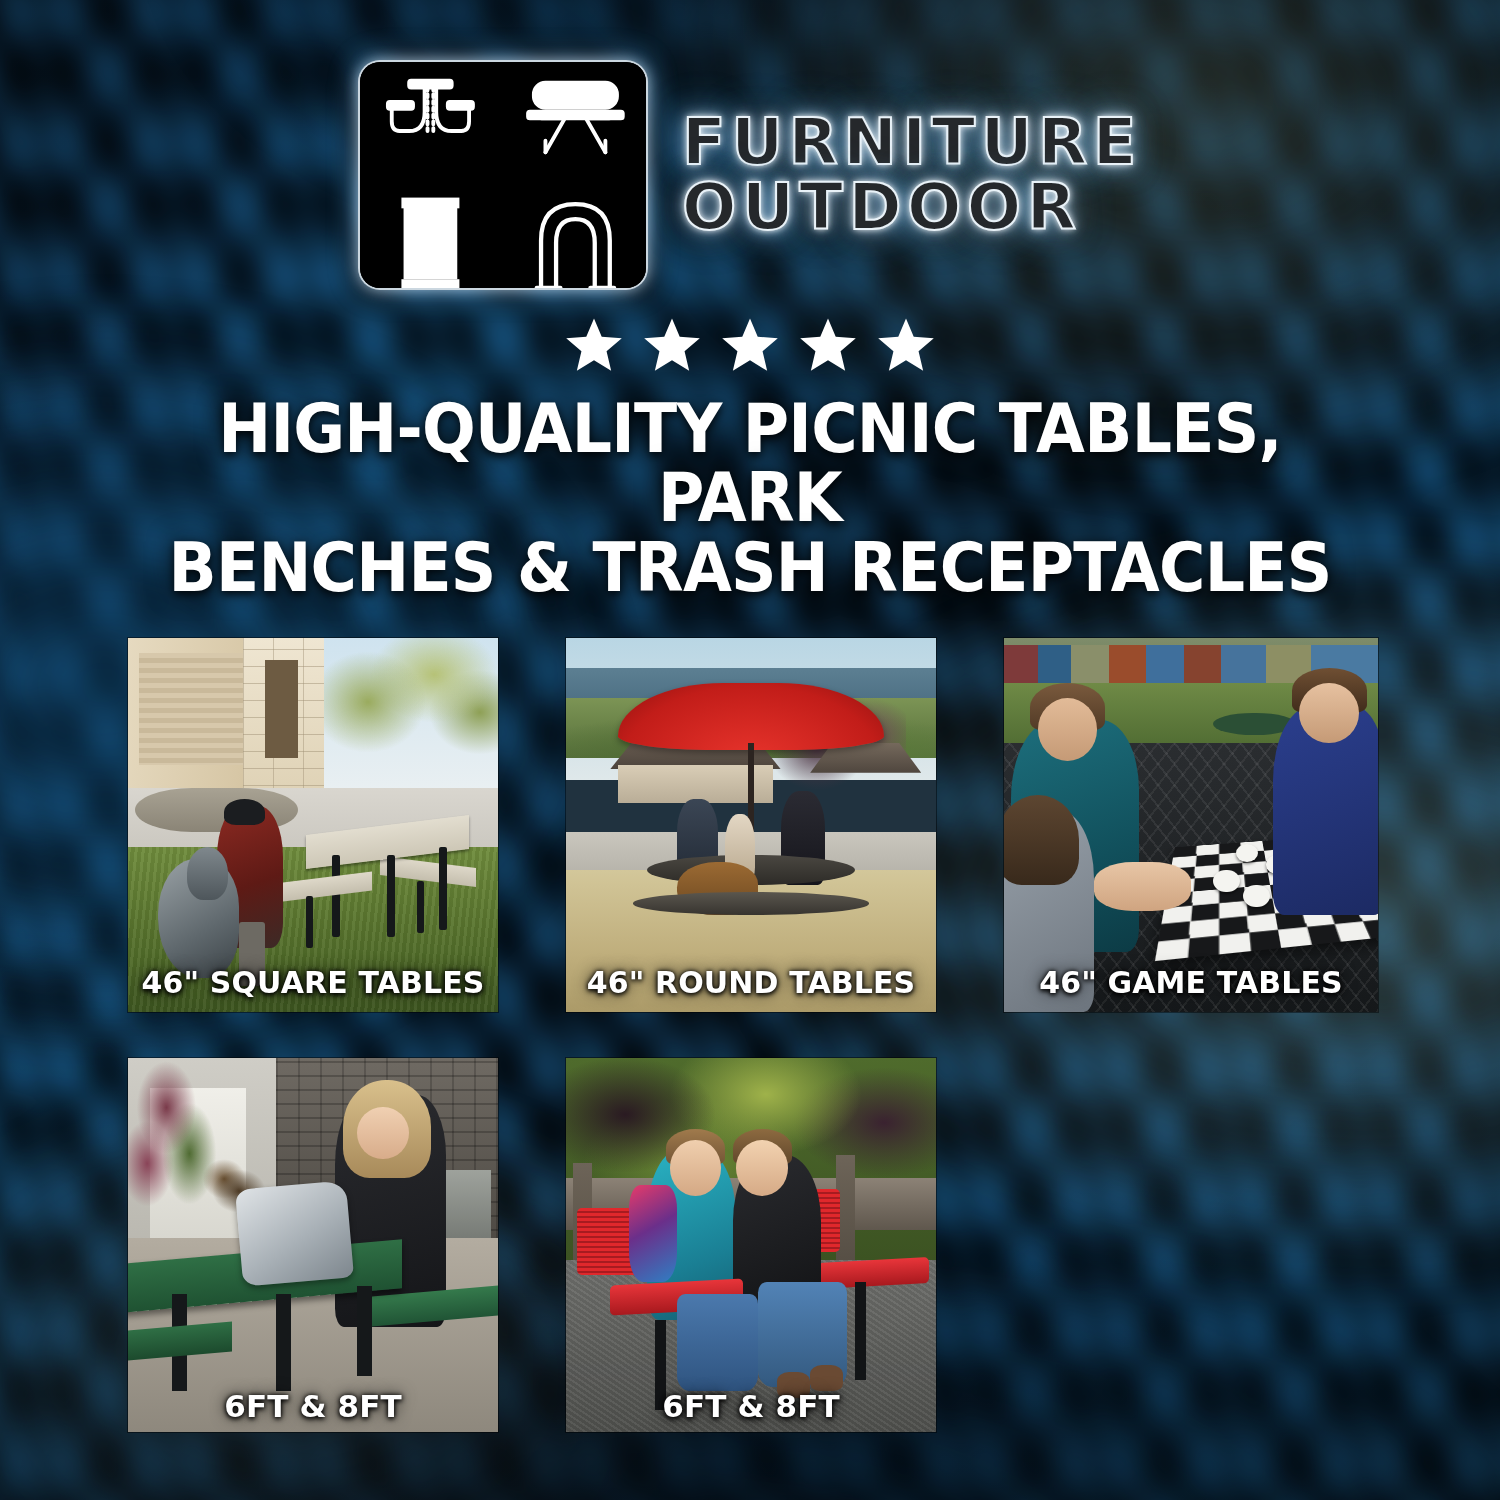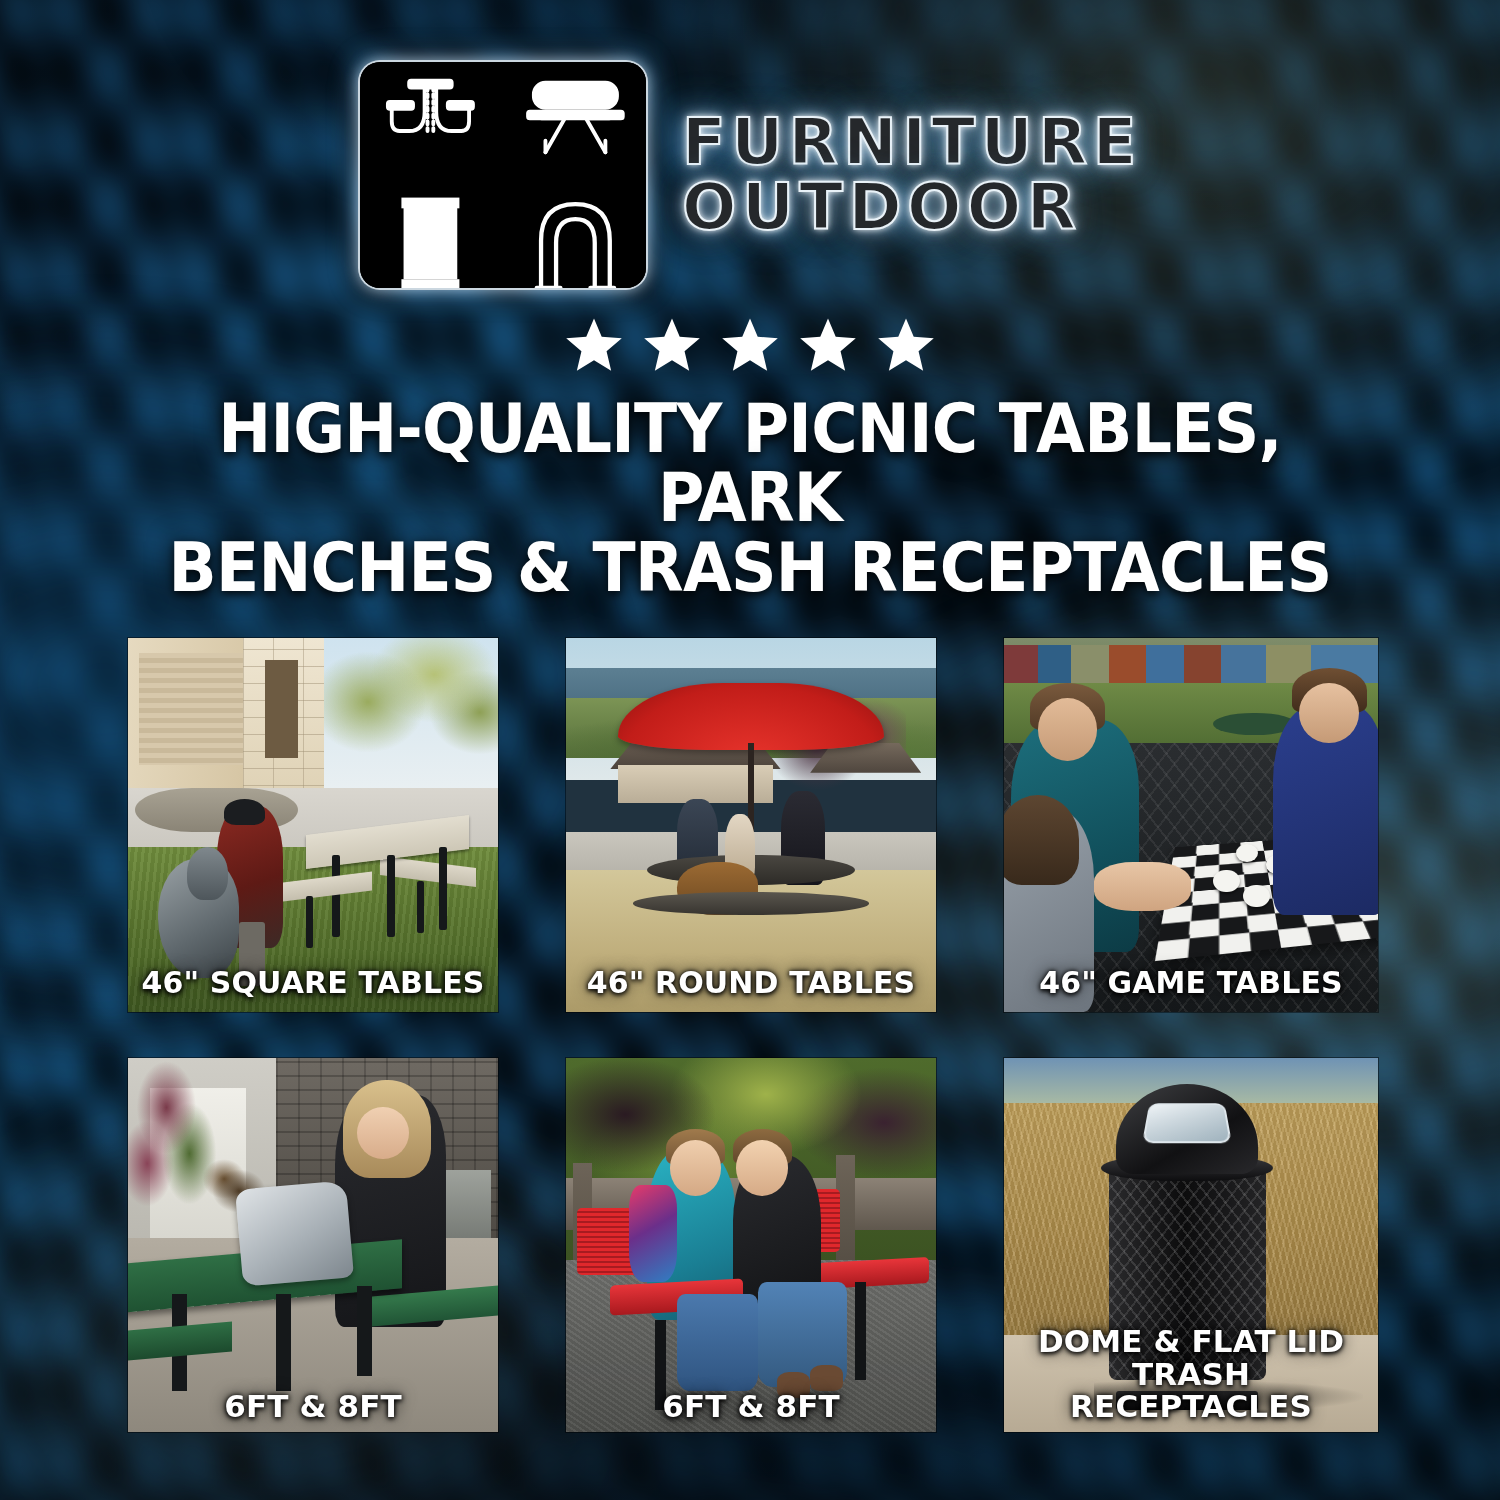--- a/index.html
+++ b/index.html
@@ -588,32 +588,15 @@
         <div class="abs t5-jean2"></div>
         <div class="abs t5-lg" style="left:24%;top:70%;width:3%;height:24%"></div>
         <div class="abs t5-shoe" style="left:57%;top:84%;width:9%;height:7%"></div>
         <div class="abs t5-shoe" style="left:66%;top:82%;width:9%;height:7%"></div>
       </div>
       <div class="caption two">
         <span class="cl">6FT &amp; 8FT</span>
       </div>
     </div>
 
-    <div class="tile">
-      <div class="photo scene">
-        <div class="abs t6-grass"></div>
-        <div class="abs t6-sky"></div>
-        <div class="abs t6-walk"></div>
-        <div class="abs t6-shad"></div>
-        <div class="abs t6-body"></div>
-        <div class="abs t6-base"></div>
-        <div class="abs t6-ring"></div>
-        <div class="abs t6-dome"></div>
-        <div class="abs t6-open"></div>
-      </div>
-      <div class="caption two">
-        <span class="cl">DOME &amp; FLAT LID</span>
-        <span class="cl">TRASH RECEPTACLES</span>
-      </div>
-    </div>
 
   </div>
 </div>
 
 </body></html>

